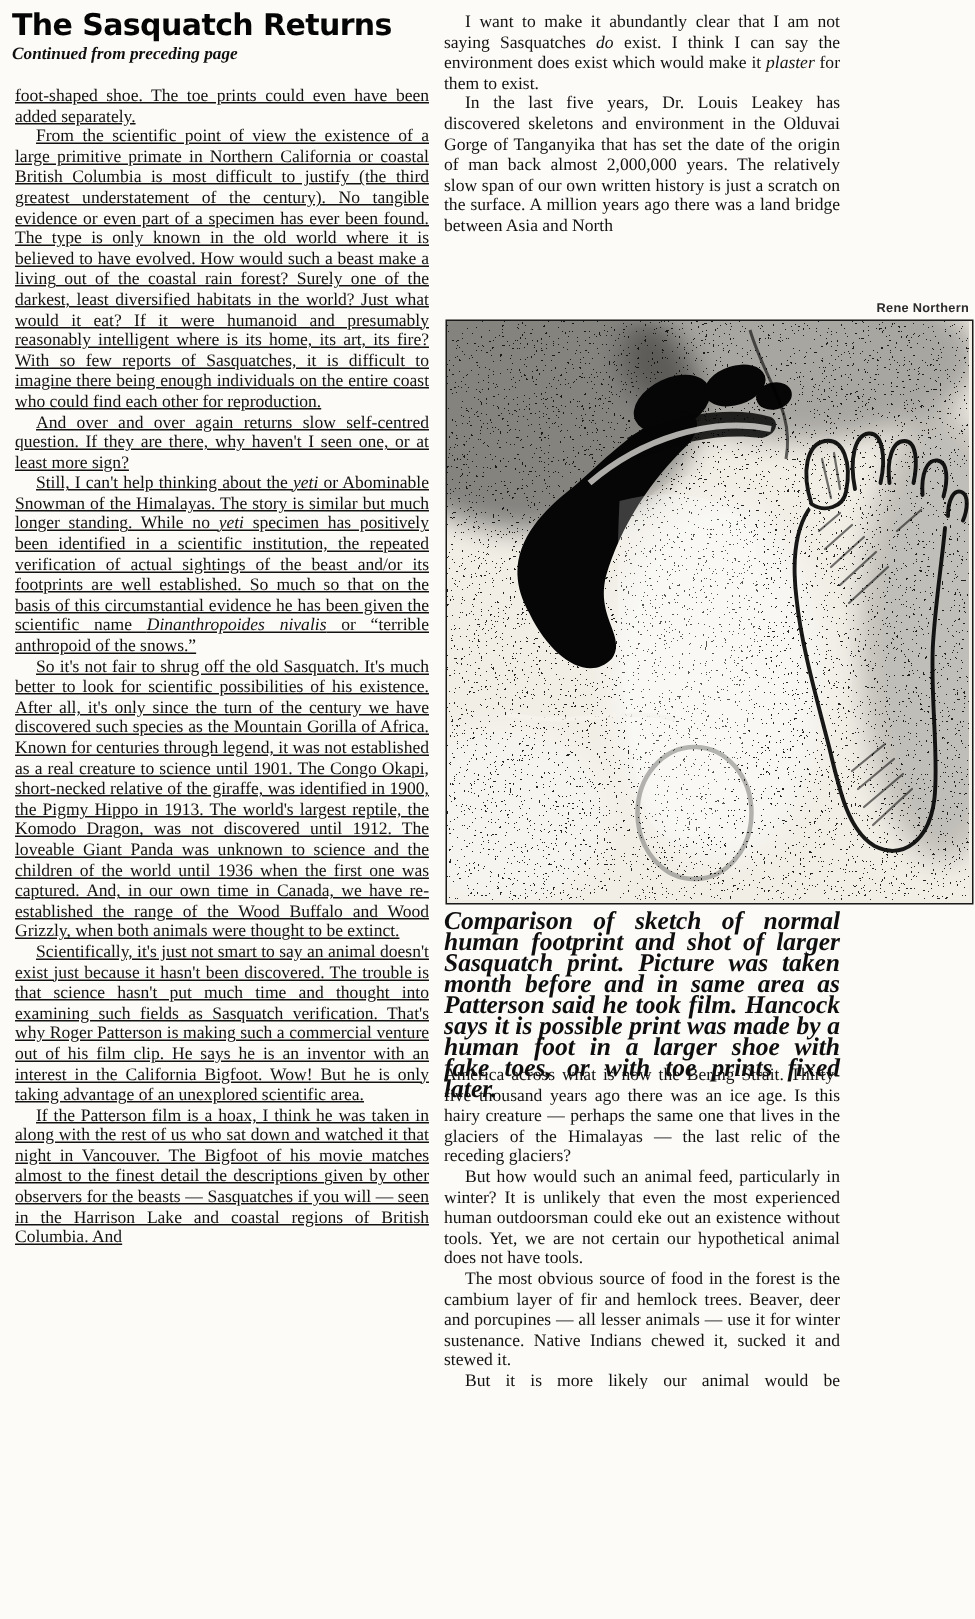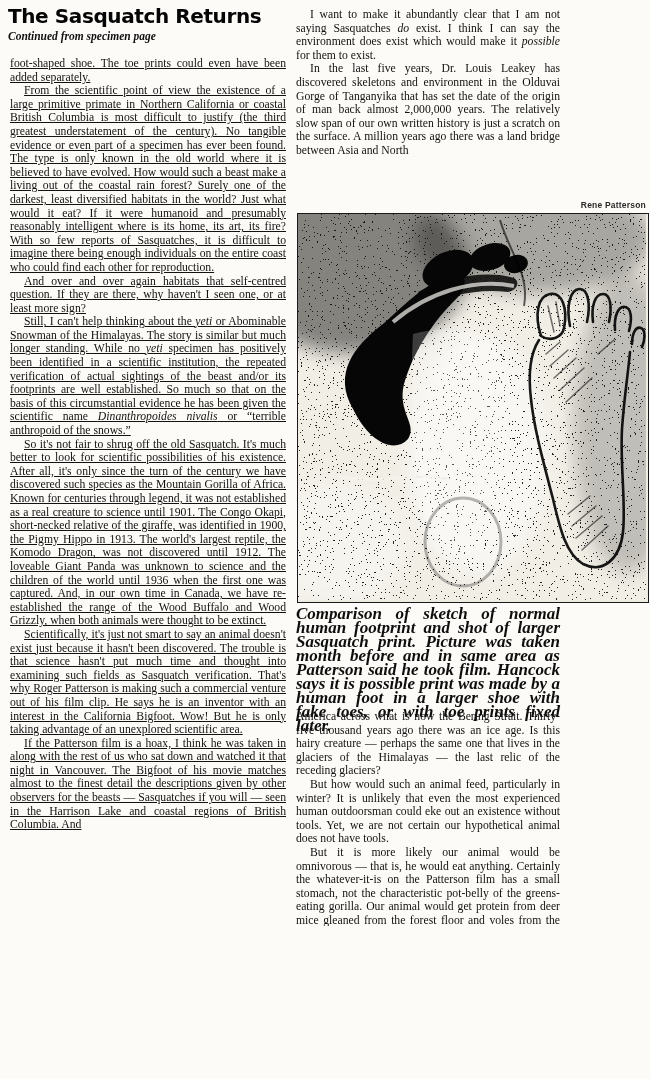--- a/index.html
+++ b/index.html
@@ -48,39 +48,39 @@
   }
   em{font-style:italic;margin-top:26px;}
 </style>
 </head>
 <body>
 
 <div class="page">
 
   <div class="hdr">
     <h1 class="title">The Sasquatch Returns</h1>
-    <div class="subtitle">Continued from specimen page</div>
+    <div class="subtitle">Continued from preceding page</div>
   </div>
 
   <div class="col col-left">
     <p class="cont">foot-shaped shoe. The toe prints could even have been added separately.</p>
     <p class="ind">From the scientific point of view the existence of a large primitive primate in Northern California or coastal British Columbia is most difficult to justify (the third greatest understatement of the century). No tangible evidence or even part of a specimen has ever been found. The type is only known in the old world where it is believed to have evolved. How would such a beast make a living out of the coastal rain forest? Surely one of the darkest, least diversified habitats in the world? Just what would it eat? If it were humanoid and presumably reasonably intelligent where is its home, its art, its fire? With so few reports of Sasquatches, it is difficult to imagine there being enough individuals on the entire coast who could find each other for reproduction.</p>
-    <p class="ind">And over and over again habitats that self-centred question. If they are there, why haven't I seen one, or at least more sign?</p>
+    <p class="ind">And over and over again returns slow self-centred question. If they are there, why haven't I seen one, or at least more sign?</p>
     <p class="ind">Still, I can't help thinking about the <em>yeti</em> or Abominable Snowman of the Himalayas. The story is similar but much longer standing. While no <em>yeti</em> specimen has positively been identified in a scientific institution, the repeated verification of actual sightings of the beast and/or its footprints are well established. So much so that on the basis of this circumstantial evidence he has been given the scientific name <em>Dinanthropoides nivalis</em> or “terrible anthropoid of the snows.”</p>
     <p class="ind">So it's not fair to shrug off the old Sasquatch. It's much better to look for scientific possibilities of his existence. After all, it's only since the turn of the century we have discovered such species as the Mountain Gorilla of Africa. Known for centuries through legend, it was not established as a real creature to science until 1901. The Congo Okapi, short-necked relative of the giraffe, was identified in 1900, the Pigmy Hippo in 1913. The world's largest reptile, the Komodo Dragon, was not discovered until 1912. The loveable Giant Panda was unknown to science and the children of the world until 1936 when the first one was captured. And, in our own time in Canada, we have re-established the range of the Wood Buffalo and Wood Grizzly, when both animals were thought to be extinct.</p>
     <p class="ind">Scientifically, it's just not smart to say an animal doesn't exist just because it hasn't been discovered. The trouble is that science hasn't put much time and thought into examining such fields as Sasquatch verification. That's why Roger Patterson is making such a commercial venture out of his film clip. He says he is an inventor with an interest in the California Bigfoot. Wow! But he is only taking advantage of an unexplored scientific area.</p>
     <p class="ind">If the Patterson film is a hoax, I think he was taken in along with the rest of us who sat down and watched it that night in Vancouver. The Bigfoot of his movie matches almost to the finest detail the descriptions given by other observers for the beasts — Sasquatches if you will — seen in the Harrison Lake and coastal regions of British Columbia. And</p>
   </div>
 
   <div class="col col-right-top">
-    <p class="ind">I want to make it abundantly clear that I am not saying Sasquatches <em>do</em> exist. I think I can say the environment does exist which would make it <em>possible</em> for them to exist.</p>
+    <p class="ind">I want to make it abundantly clear that I am not saying Sasquatches <em>do</em> exist. I think I can say the environment does exist which would make it <em>plaster</em> for them to exist.</p>
     <p class="ind">In the last five years, Dr. Louis Leakey has discovered skeletons and environment in the Olduvai Gorge of Tanganyika that has set the date of the origin of man back almost 2,000,000 years. The relatively slow span of our own written history is just a scratch on the surface. A million years ago there was a land bridge between Asia and North</p>
   </div>
 
-  <div class="credit">Rene Patterson</div>
+  <div class="credit">Rene Northern</div>
 
   <figure class="photo">
     <svg width="348" height="386" viewBox="0 0 348 386" role="img" aria-label="High-contrast photo of a large Sasquatch footprint in mud beside a sketched outline of a normal human footprint">
       <defs>
         <filter id="speckle" x="0" y="0" width="100%" height="100%">
           <feTurbulence type="fractalNoise" baseFrequency="0.62" numOctaves="3" seed="11" stitchTiles="stitch" result="t"></feTurbulence>
           <feColorMatrix in="t" type="luminanceToAlpha" result="l"></feColorMatrix>
           <feComponentTransfer in="l" result="thr">
             <feFuncA type="discrete" tableValues="1 0 0"></feFuncA>
           </feComponentTransfer>
@@ -143,18 +143,19 @@
         </g>
       </g>
     </svg>
   </figure>
 
   <div class="caption">Comparison of sketch of normal human footprint and shot of larger Sasquatch print. Picture was taken month before and in same area as Patterson said he took film. Hancock says it is possible print was made by a human foot in a larger shoe with fake toes, or with toe prints fixed later.</div>
 
   <div class="col col-right-bottom">
     <p class="cont">America across what is now the Bering Strait. Thirty-five thousand years ago there was an ice age. Is this hairy creature — perhaps the same one that lives in the glaciers of the Himalayas — the last relic of the receding glaciers?</p>
     <p class="ind">But how would such an animal feed, particularly in winter? It is unlikely that even the most experienced human outdoorsman could eke out an existence without tools. Yet, we are not certain our hypothetical animal does not have tools.</p>
+    <p class="ind">The most obvious source of food in the forest is the cambium layer of fir and hemlock trees. Beaver, deer and porcupines — all lesser animals — use it for winter sustenance. Native Indians chewed it, sucked it and stewed it.</p>
     <p class="ind">But it is more likely our animal would be omnivorous — that is, he would eat anything. Certainly the whatever-it-is on the Patterson film has a small stomach, not the characteristic pot-belly of the greens-eating gorilla. Our animal would get protein from deer mice gleaned from the forest floor and voles from the bogs and alpine meadows. Many Sasquatch stories tell of the animal eating roots and berries. And one of Dr. Leakey's finds in Africa was Zinjanthropus, a sub-human species that lived</p>
   </div>
 
   <div class="continued">Continued on next page</div>
 
 </div>
 
 </body></html>

